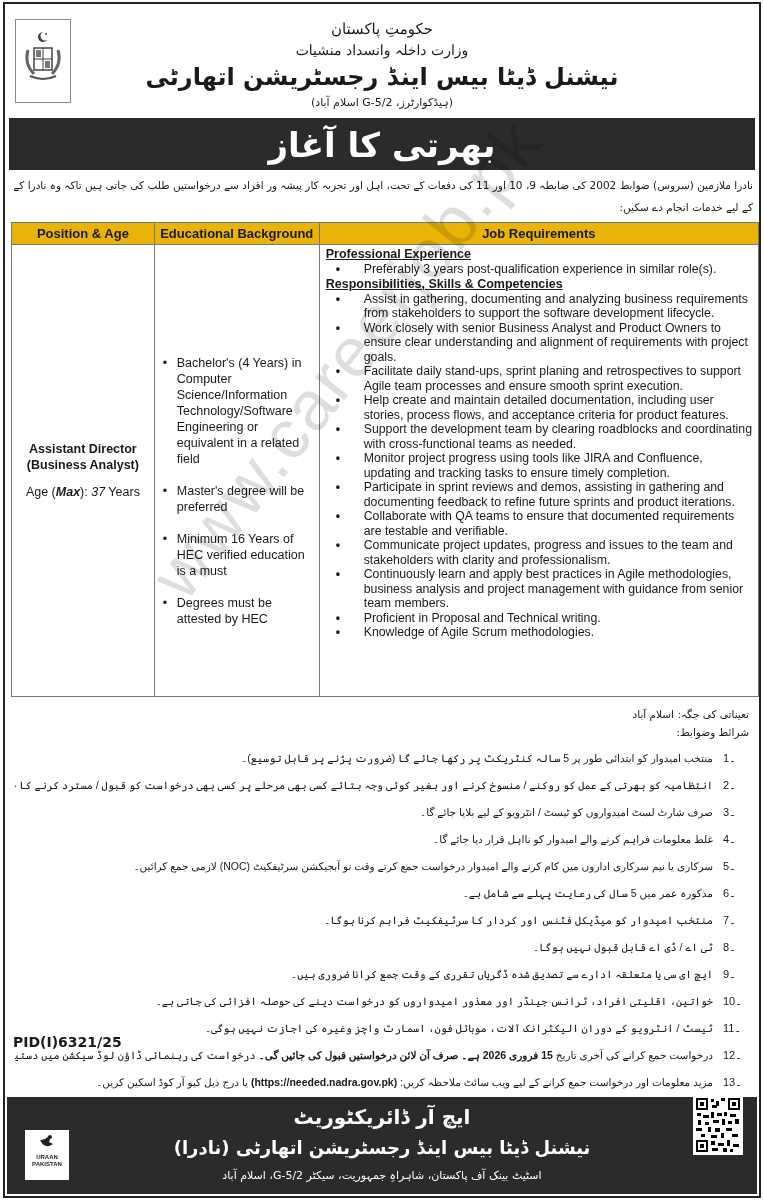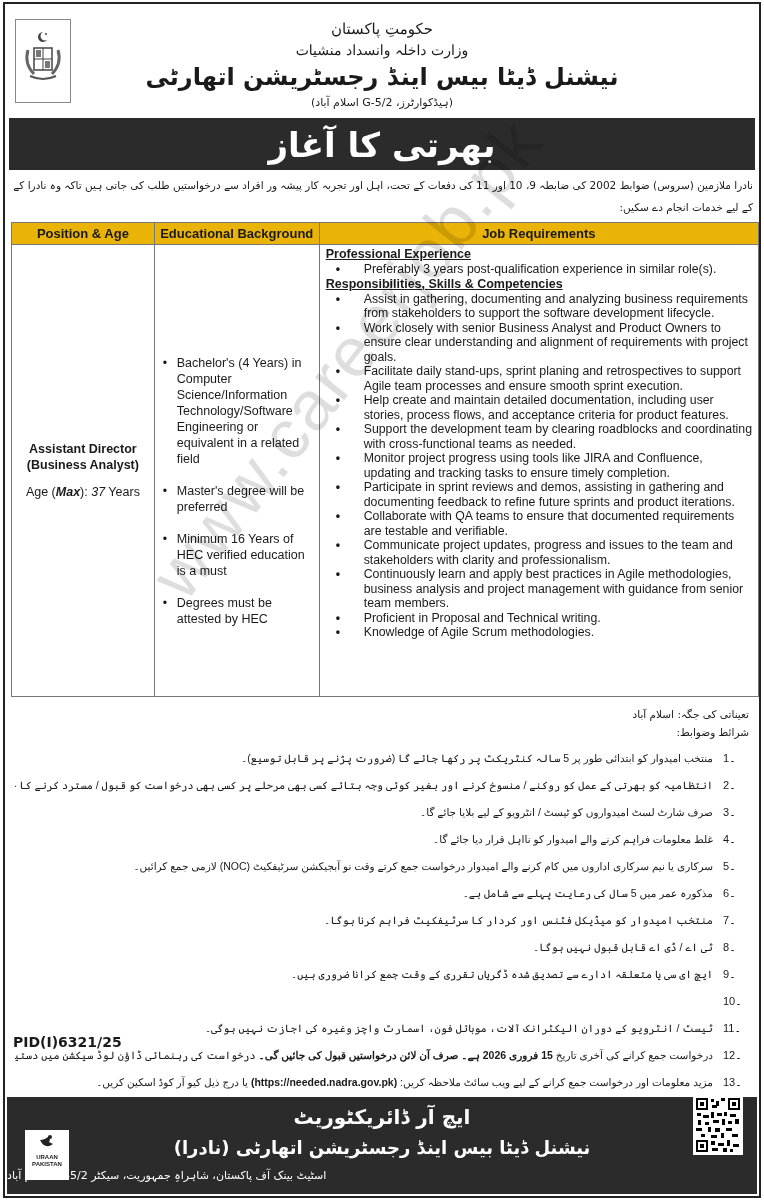--- a/index.html
+++ b/index.html
@@ -54,21 +54,21 @@
   .terms li { display: flex; flex-direction: row-reverse; align-items: center; font-size: 10.5px; line-height: 13px; min-height: 27px; }
   .terms .num { width: 26px; flex: 0 0 26px; text-align: left; direction: ltr; font-family: "Liberation Sans", sans-serif; font-size: 11px; margin-left: 10px; }
   .terms .txt { flex: 1; text-align: right; direction: rtl; white-space: nowrap; overflow: hidden; }
   .terms .txt b { font-weight: bold; }
   .pid { position: absolute; left: 8px; top: 1030px; font-size: 14px; font-weight: bold; font-family: "DejaVu Sans", sans-serif; text-align: center; }
 
   
   .footer { position: absolute; left: 2px; right: 2px; top: 1093px; bottom: 2px; background: #2b2b2b; color: #fff; }
   .footer-l1 { position: absolute; left: 0; right: 0; top: 6px; text-align: center; font-size: 20px; font-weight: bold; line-height: 28px; }
   .footer-l2 { position: absolute; left: 0; right: 0; top: 38px; text-align: center; font-size: 18px; font-weight: bold; line-height: 26px; }
-  .footer-l3 { position: absolute; left: 0; right: 0; top: 70px; text-align: left; font-size: 11px; line-height: 18px; }
+  .footer-l3 { position: absolute; left: 0; right: 0; top: 70px; text-align: center; font-size: 11px; line-height: 18px; }
   .uraan { position: absolute; left: 18px; top: 33px; width: 44px; height: 50px; background: #fff; color: #222; text-align: center; font-size: 6px; font-weight: bold; line-height: 7px; padding-top: 4px; }
   .qr { position: absolute; right: 14px; top: -2px; width: 50px; height: 60px; background: #fff; padding: 3px; }
 
   
   .watermark { position: absolute; left: 130px; top: 560px; font-size: 70px; color: rgba(0,0,0,0.13); transform: rotate(-52deg); transform-origin: left top; font-family: "Liberation Sans", sans-serif; white-space: nowrap; pointer-events: none; letter-spacing: 2px; }
 </style>
 </head>
 <body>
 
 <div class="page">
@@ -188,20 +188,21 @@
       <li>
           <span class="num">8۔</span>
           <span class="txt">ٹی اے / ڈی اے قابل قبول نہیں ہوگا۔</span>
         </li>
       <li>
           <span class="num">9۔</span>
           <span class="txt">ایچ ای سی یا متعلقہ ادارے سے تصدیق شدہ ڈگریاں تقرری کے وقت جمع کرانا ضروری ہیں۔</span>
         </li>
       <li>
           <span class="num">10۔</span>
+          <span class="txt">خواتین، اقلیتی افراد، ٹرانس جینڈر اور معذور امیدواروں کو درخواست دینے کی حوصلہ افزائی کی جاتی ہے۔</span>
         </li>
       <li>
           <span class="num">11۔</span>
           <span class="txt">ٹیسٹ / انٹرویو کے دوران الیکٹرانک آلات، موبائل فون، اسمارٹ واچز وغیرہ کی اجازت نہیں ہوگی۔</span>
         </li>
       <li>
           <span class="num">12۔</span>
           <span class="txt"><span>درخواست جمع کرانے کی آخری تاریخ </span><b>15 فروری 2026 ہے۔ صرف آن لائن درخواستیں قبول کی جائیں گی۔</b><span> درخواست کی رہنمائی ڈاؤن لوڈ سیکشن میں دستیاب ہے۔</span></span>
         </li>
       <li>

